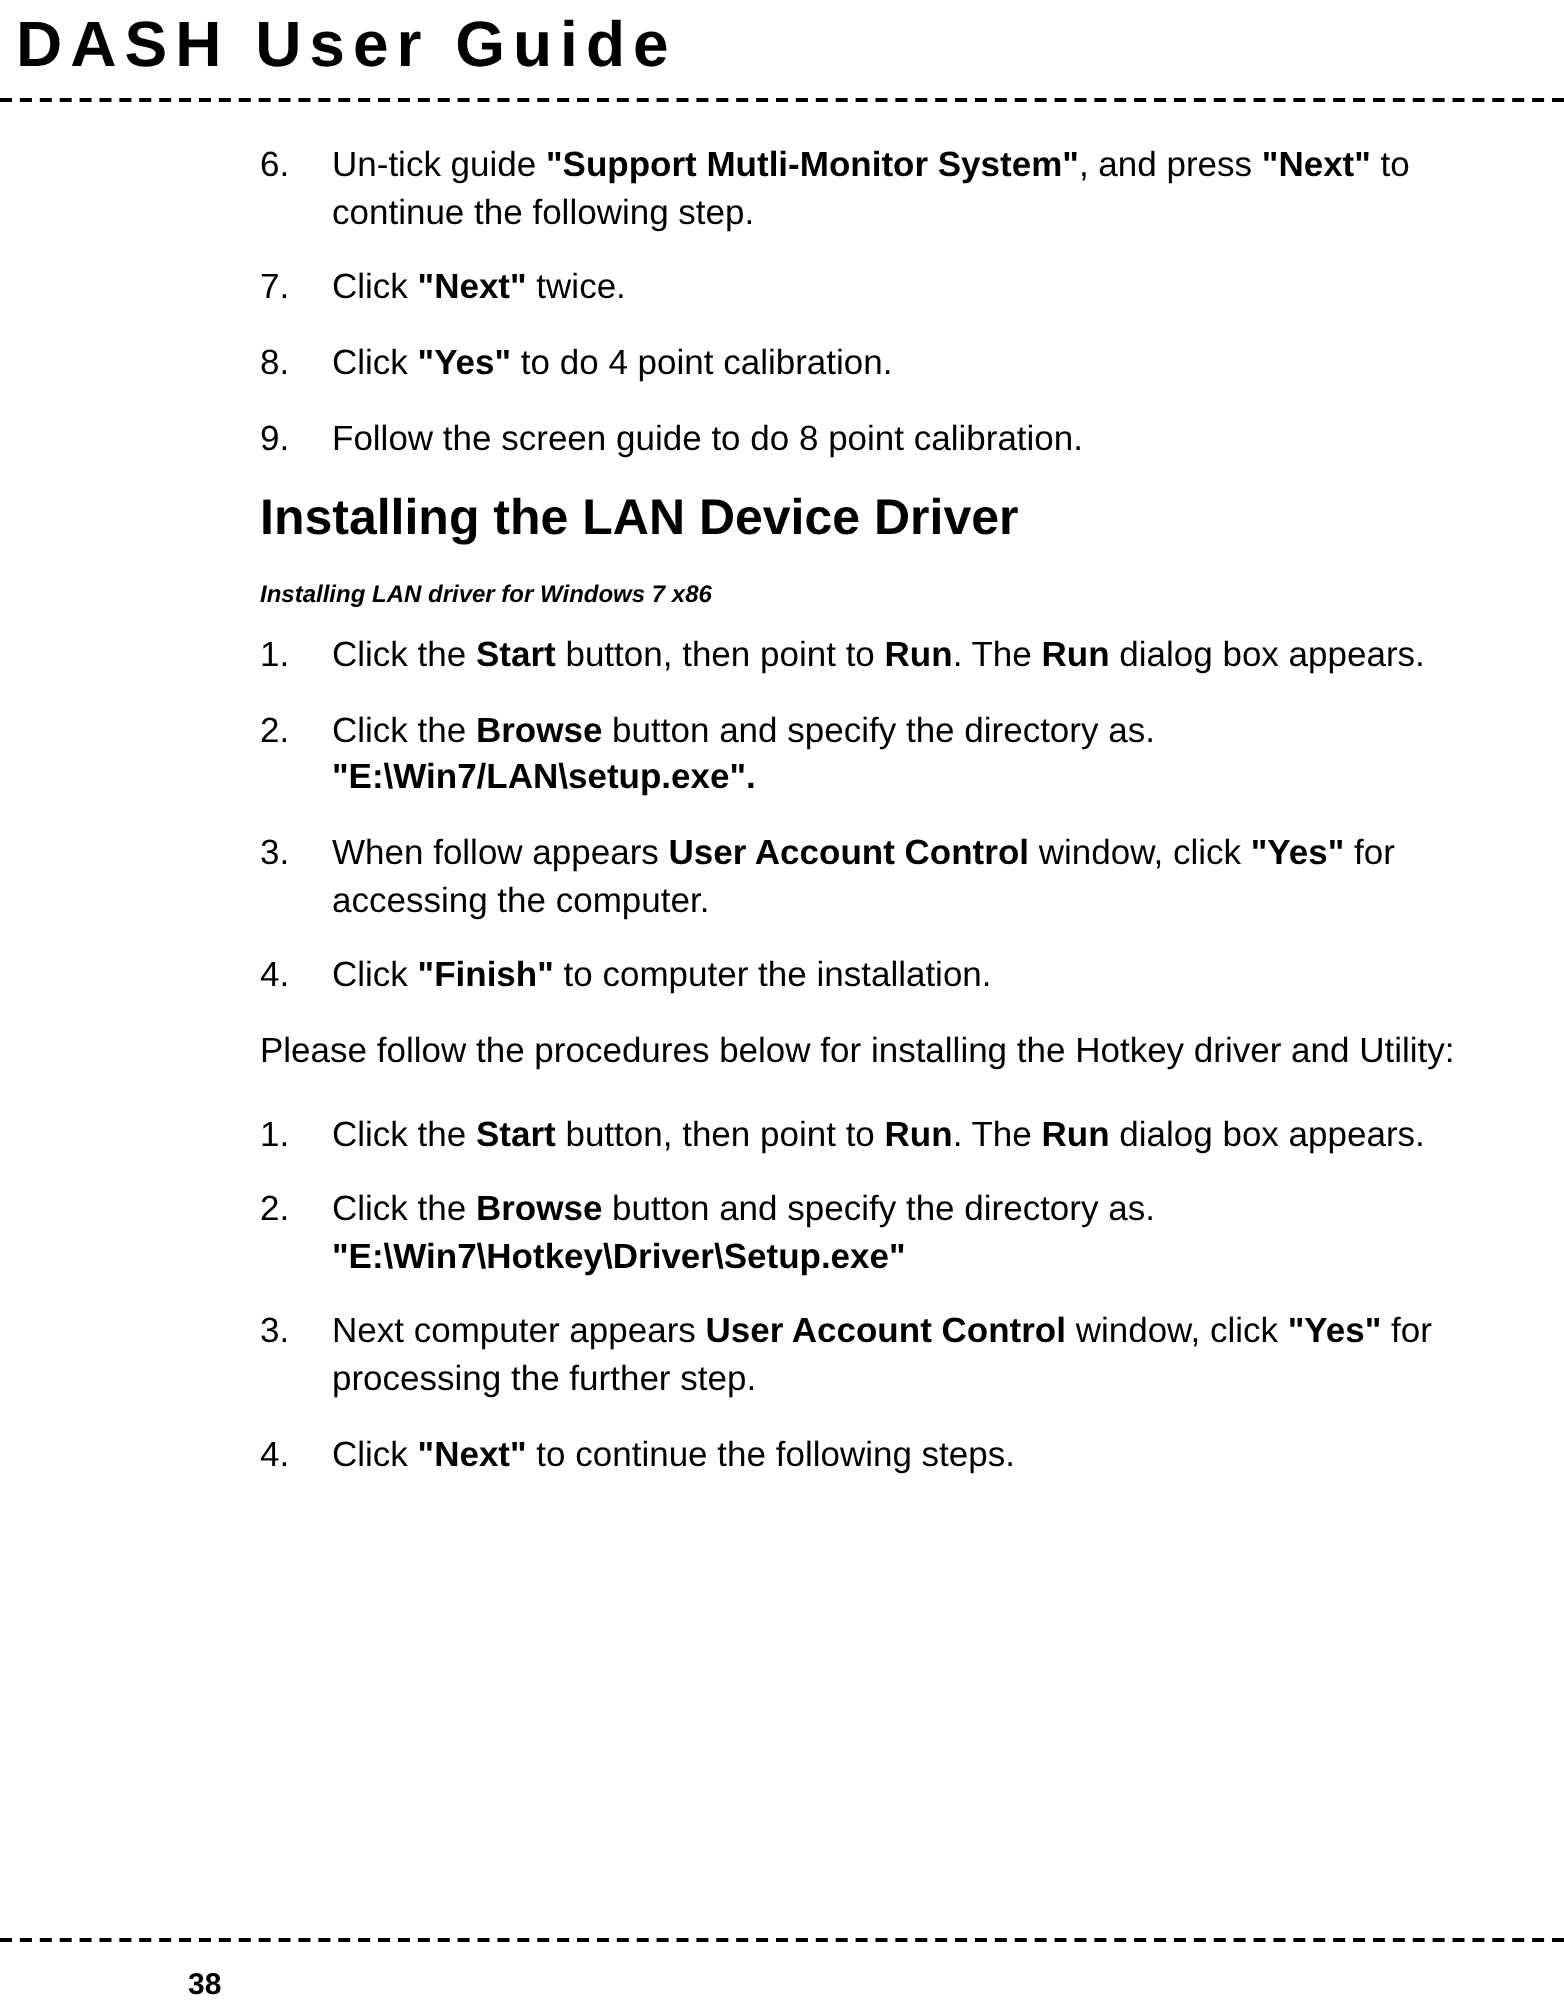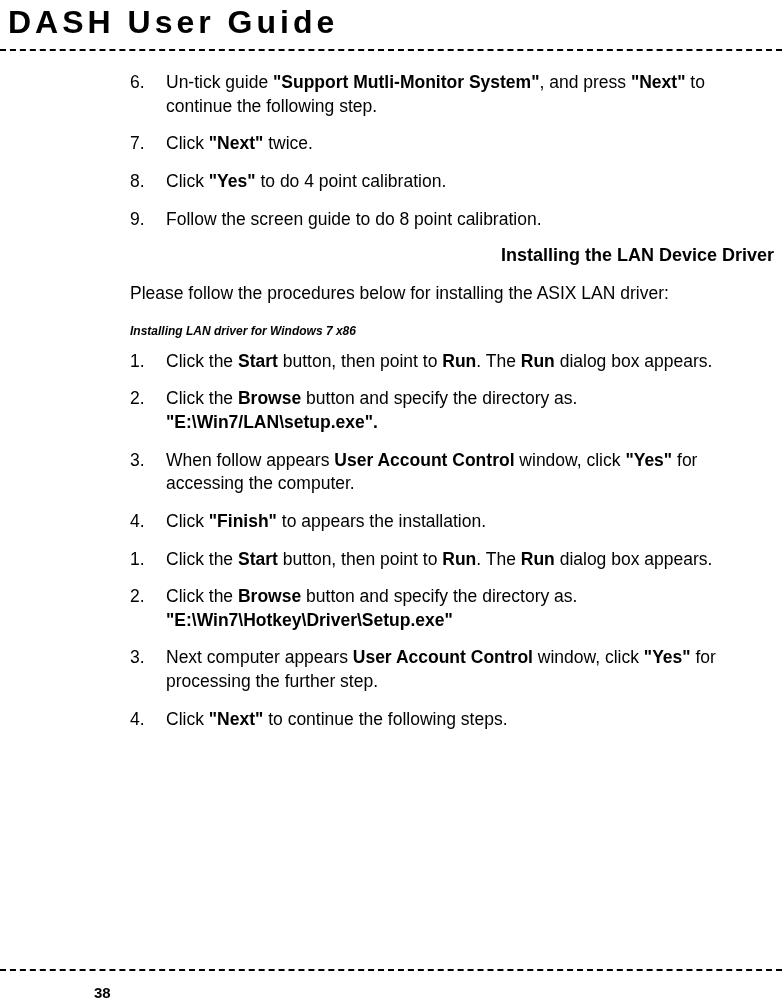--- a/index.html
+++ b/index.html
@@ -36,24 +36,23 @@
       margin-bottom: 14px;
       display: flex;
     }
     li .num {
       min-width: 36px;
     }
     li .body {
       flex: 1;
     }
     h2 {
-      font-size: 18px;
+      font-size: 25px;
       font-weight: bold;
       margin: 14px 0 16px 0;
-      text-align: right;
     }
     .intro {
       font-size: 17.5px;
       margin-bottom: 18px;
       line-height: 1.35;
     }
     .sub-heading {
       font-size: 12px;
       font-weight: bold;
       font-style: italic;
@@ -96,42 +95,42 @@
       <span class="num">8.</span>
       <span class="body"><span>Click </span><b>"Yes"</b><span> to do 4 point calibration.</span></span>
     </li>
     <li>
       <span class="num">9.</span>
       <span class="body">Follow the screen guide to do 8 point calibration.</span>
     </li>
   </ol>
 
   <h2>Installing the LAN Device Driver</h2>
-  <div class="intro">Please follow the procedures below for installing the ASIX LAN driver:</div>
   <div class="sub-heading">Installing LAN driver for Windows 7 x86</div>
 
   <ol>
     <li>
       <span class="num">1.</span>
       <span class="body"><span>Click the </span><b>Start</b><span> button, then point to </span><b>Run</b><span>. The </span><b>Run</b><span> dialog box appears.</span></span>
     </li>
     <li>
       <span class="num">2.</span>
       <span class="body"><span>Click the </span><b>Browse</b><span> button and specify the directory as.</span><br><b>"E:\Win7/LAN\setup.exe".</b></span>
     </li>
     <li>
       <span class="num">3.</span>
       <span class="body"><span>When follow appears </span><b>User Account Control</b><span> window, click </span><b>"Yes"</b><span> for accessing the computer.</span></span>
     </li>
     <li>
       <span class="num">4.</span>
-      <span class="body"><span>Click </span><b>"Finish"</b><span> to appears the installation.</span></span>
+      <span class="body"><span>Click </span><b>"Finish"</b><span> to computer the installation.</span></span>
     </li>
   </ol>
 
+  <div class="intro">Please follow the procedures below for installing the Hotkey driver and Utility:</div>
 
   <ol>
     <li>
       <span class="num">1.</span>
       <span class="body"><span>Click the </span><b>Start</b><span> button, then point to </span><b>Run</b><span>. The </span><b>Run</b><span> dialog box appears.</span></span>
     </li>
     <li>
       <span class="num">2.</span>
       <span class="body"><span>Click the </span><b>Browse</b><span> button and specify the directory as.</span><br><b>"E:\Win7\Hotkey\Driver\Setup.exe"</b></span>
     </li>

